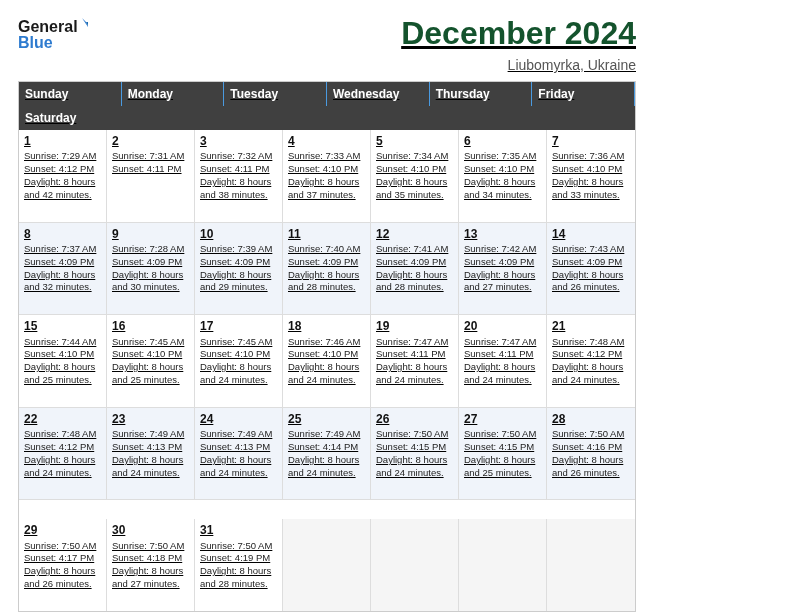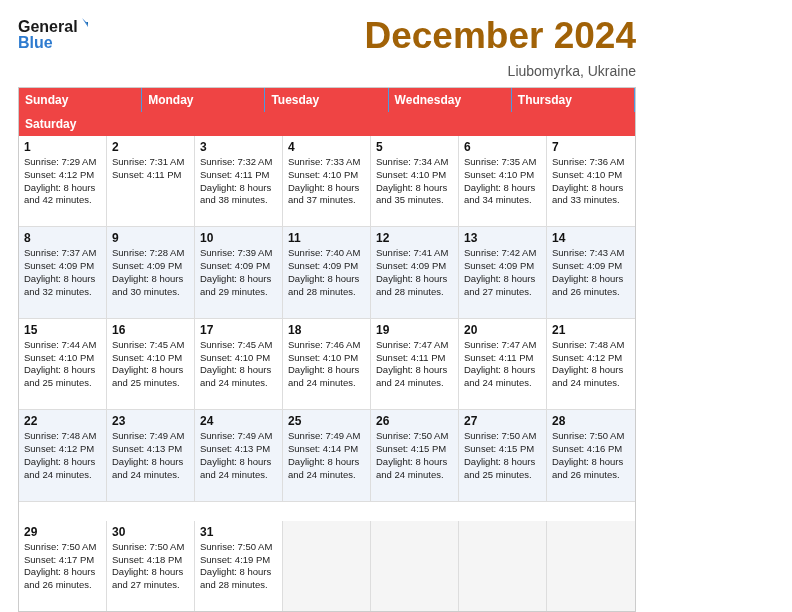--- a/index.html
+++ b/index.html
@@ -9,56 +9,57 @@
       width: 792px;
       height: 612px;
       overflow: hidden;
     }
     .page {
       width: 654px;
       height: 612px;
       padding: 16px 18px 0 18px;
       display: flex;
       flex-direction: column;
+      text-decoration: underline;
     }
     .header {
       display: flex;
       justify-content: space-between;
       align-items: flex-start;
       margin-bottom: 8px;
     }
     .logo {
       display: flex;
       flex-direction: column;
       align-items: flex-start;
     }
     .title-block {
       text-align: right;
     }
     .main-title {
-      font-size: 37px;
+      font-size: 32px;
       font-weight: bold;
-      color: #a16207;
+      color: #14532d;
       line-height: 1.1;
     }
     .subtitle {
       font-size: 14px;
       color: #555;
       margin-top: 6px;
     }
     .calendar {
       flex: 1;
       border: 1px solid #ccc;
       display: flex;
       flex-direction: column;
     }
     .cal-header-row {
       display: grid;
-      grid-template-columns: repeat(5, 1fr);
-      background: #ef4444;
+      grid-template-columns: repeat(6, 1fr);
+      background: #404040;
     }
     .cal-header-cell {
       color: #fff;
       font-size: 12px;
       font-weight: bold;
       padding: 5px 6px;
       text-align: left;
       border-right: 1px solid #4a9ae0;
     }
     .cal-header-cell:last-child { border-right: none; }
@@ -115,20 +116,21 @@
   </div>
 
   <div class="calendar">
     <div class="cal-header-row">
 
     <div class="cal-header-cell">Sunday</div>
         <div class="cal-header-cell">Monday</div>
         <div class="cal-header-cell">Tuesday</div>
         <div class="cal-header-cell">Wednesday</div>
         <div class="cal-header-cell">Thursday</div>
+        <div class="cal-header-cell">Friday</div>
         <div class="cal-header-cell">Saturday</div>
       </div>
     <div class="cal-body">
 
     <div class="cal-row">
           <div class="cal-cell">
           <span class="day-num">1</span>
           <span class="cell-line">Sunrise: 7:29 AM</span>
           <span class="cell-line">Sunset: 4:12 PM</span>
           <span class="cell-line">Daylight: 8 hours and 42 minutes.</span>

